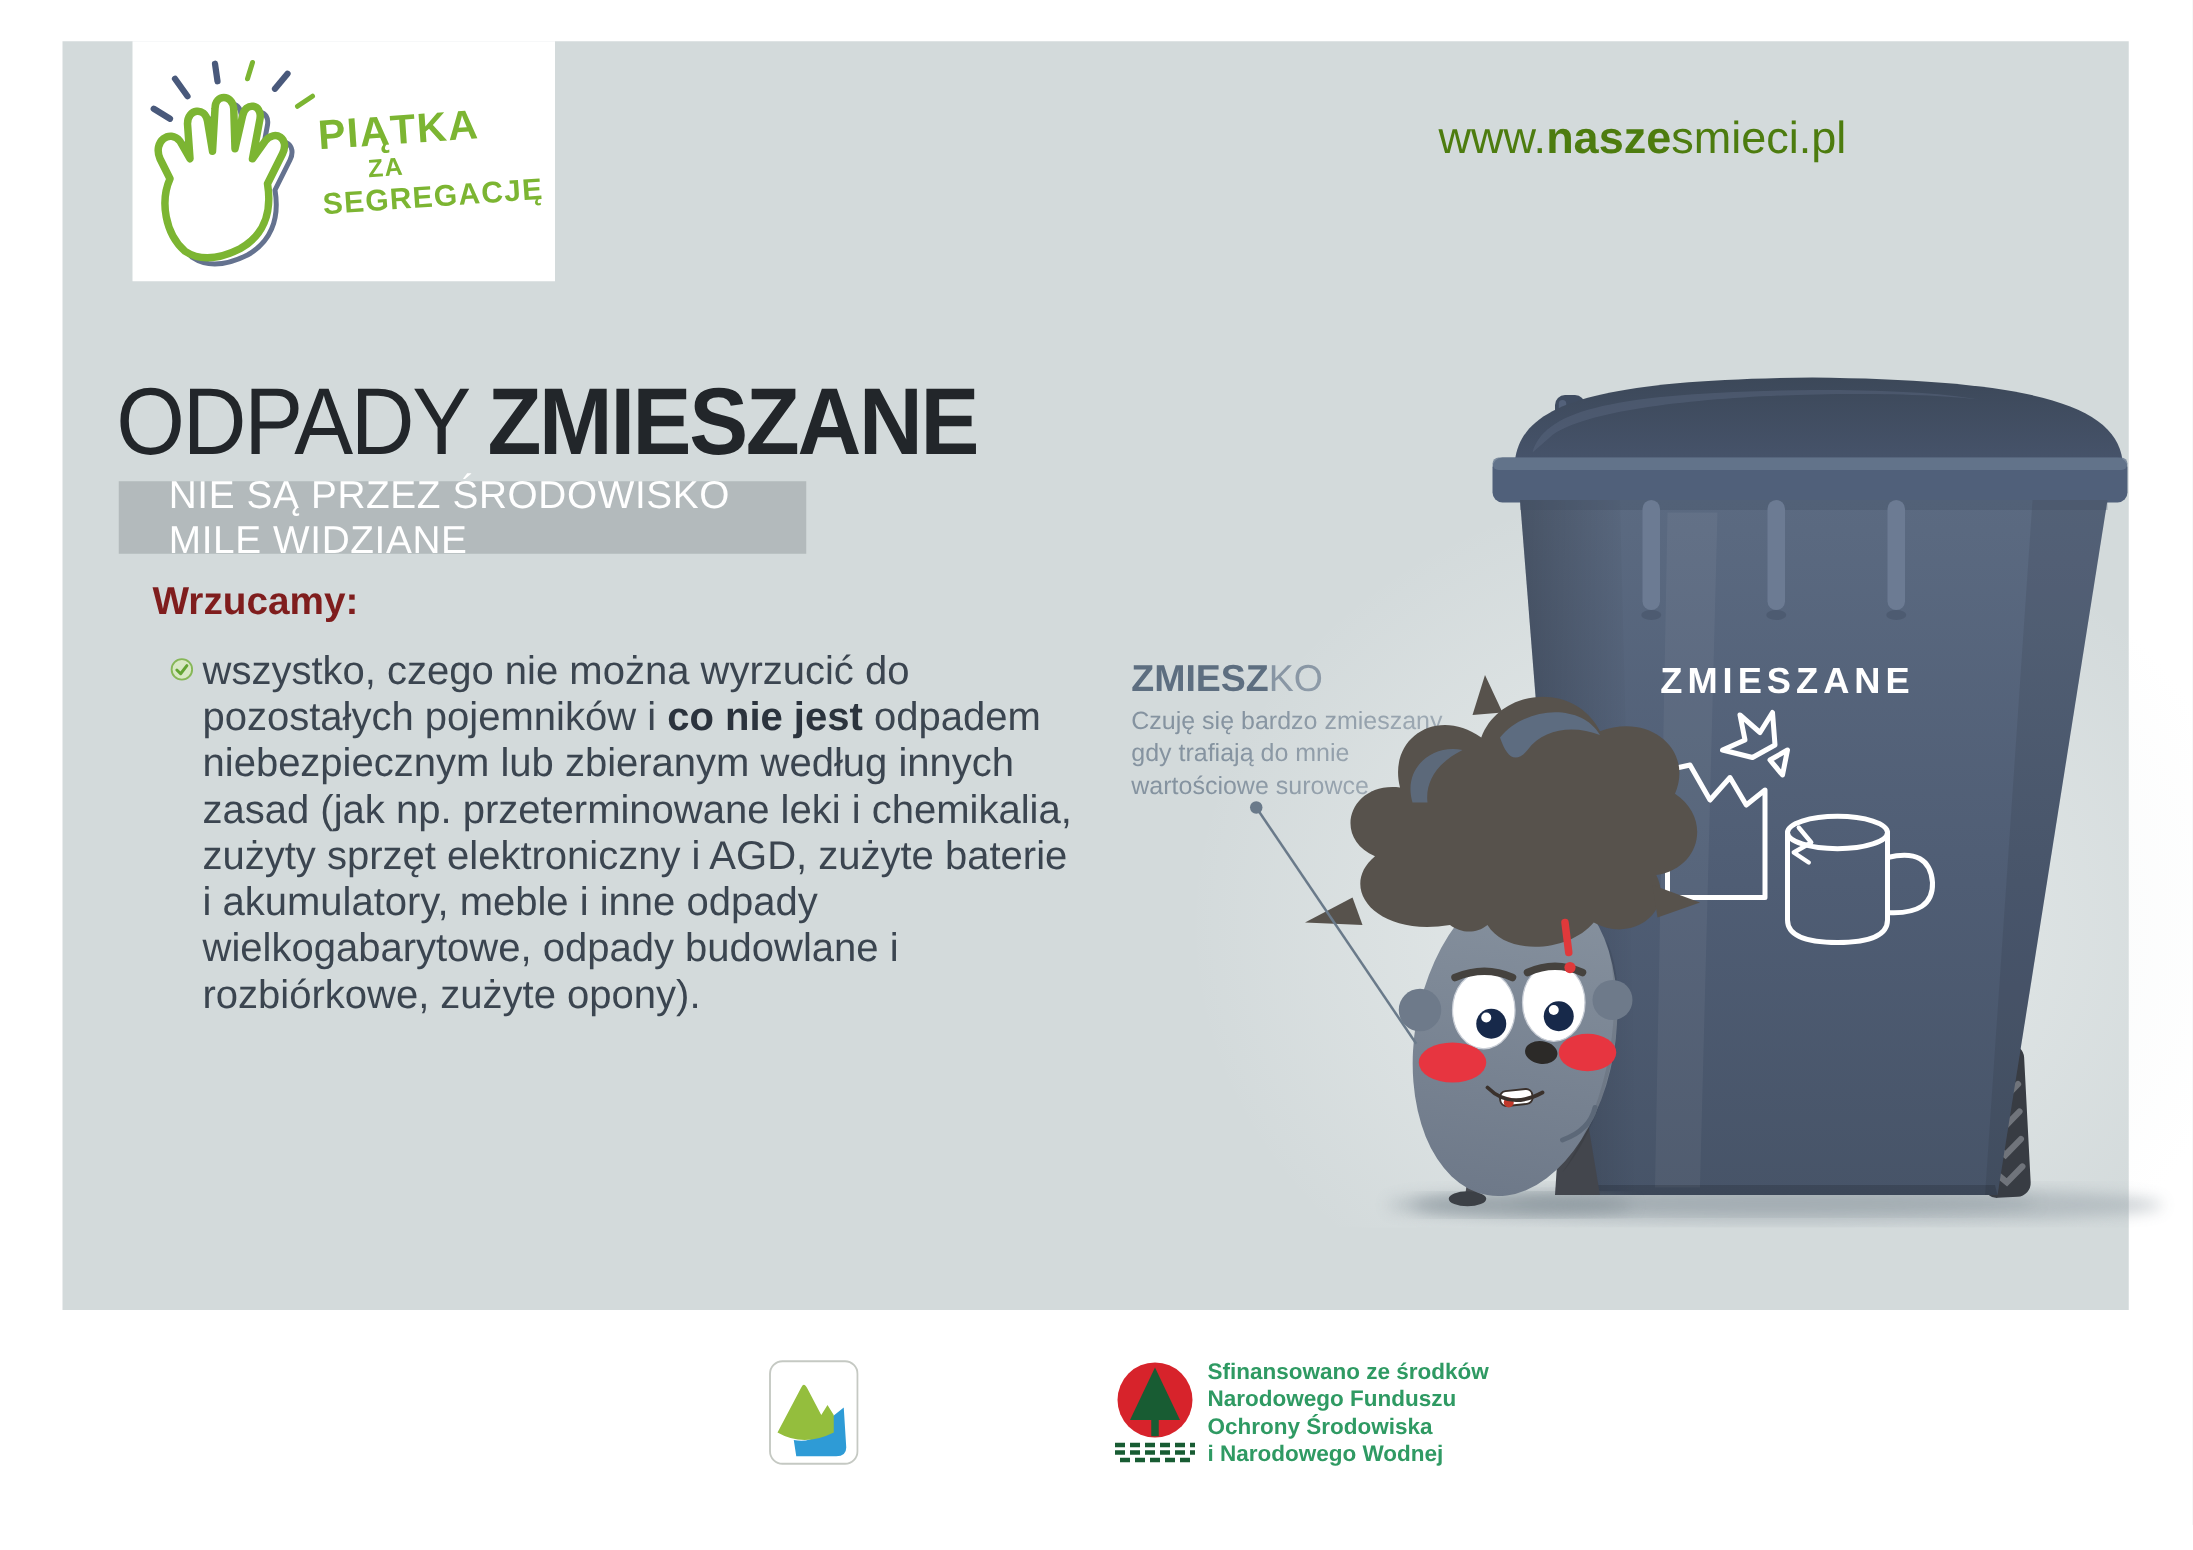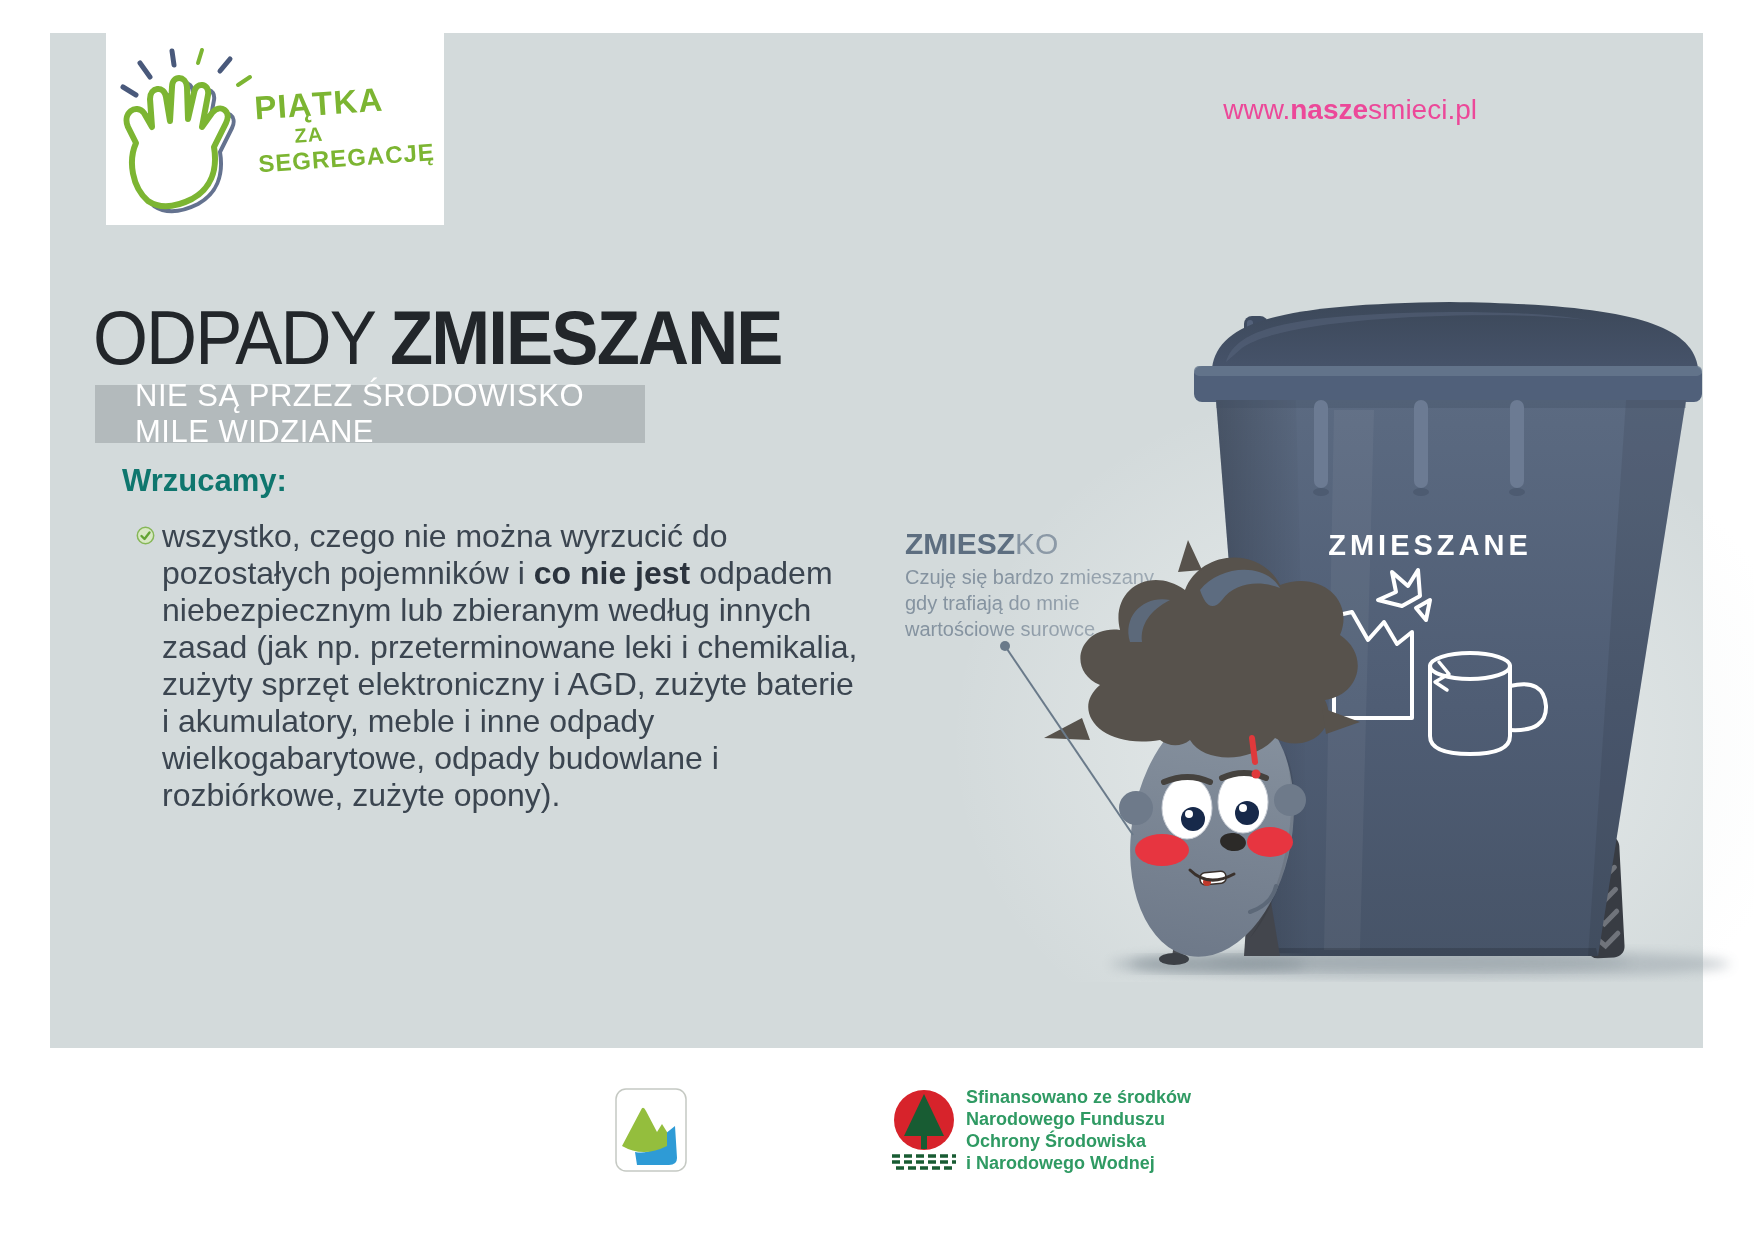--- a/index.html
+++ b/index.html
@@ -9,33 +9,33 @@
          background:var(--panel,#d3dadb);}
   
   .logo-box{position:absolute;left:106px;top:33px;width:338px;height:192px;background:#fff;}
   .hand-svg{position:absolute;left:8px;top:10px;}
   .logo-text{position:absolute;left:150px;top:52px;width:185px;color:var(--accent_green,#7cb532);
              font-weight:700;transform:rotate(-4deg);letter-spacing:1px;line-height:1.05;}
   .logo-w1{font-size:33px;}
   .logo-w2{font-size:20px;margin-left:38px;margin-top:2px;}
   .logo-w3{font-size:24px;margin-top:2px;}
   
-  .site-block{position:absolute;right:277px;top:90px;text-align:right;font-size:28px;
-              color:#ec4899;line-height:39px;}
+  .site-block{position:absolute;right:277px;top:90px;text-align:right;font-size:36px;
+              color:#4d7c0f;line-height:39px;}
   .b{font-weight:700;}
   
   .main-title{position:absolute;left:93px;top:294px;margin:0;font-size:76px;color:#22262a;
               letter-spacing:-2px;white-space:nowrap;transform:scaleX(.93);transform-origin:left top;
               font-weight:400;}
   .t-bold{font-weight:800;margin-left:16px;}
   .subtitle-bar{position:absolute;left:95px;top:385px;width:550px;height:58px;
                 background:var(--subtitle_bar,#b3babc);color:#fff;font-size:31px;
                 display:flex;align-items:center;padding-left:40px;box-sizing:border-box;
                 letter-spacing:.5px;}
-  .wrzucamy-heading{position:absolute;left:122px;top:463px;font-size:31px;font-weight:700;color:#0f766e;}
+  .wrzucamy-heading{position:absolute;left:122px;top:463px;font-size:31px;font-weight:700;color:#7f1d1d;}
   .check-icon{position:absolute;left:136px;top:526px;}
   .bullet-text{position:absolute;left:162px;top:518px;width:700px;font-size:32px;line-height:37px;
                color:var(--text_body,#3b4550);}
   .bullet-text .b{color:#2b333d;}
   
   .mascot-name{position:absolute;left:905px;top:527px;font-size:30px;color:var(--mascot_text,#5d6e80);}
   .mascot-name .nb{font-weight:700;}
   .mascot-name .nl{font-weight:400;color:#8795a3;}
   .mascot-speech{position:absolute;left:905px;top:564px;font-size:20px;line-height:26px;color:#8593a0;}
   

